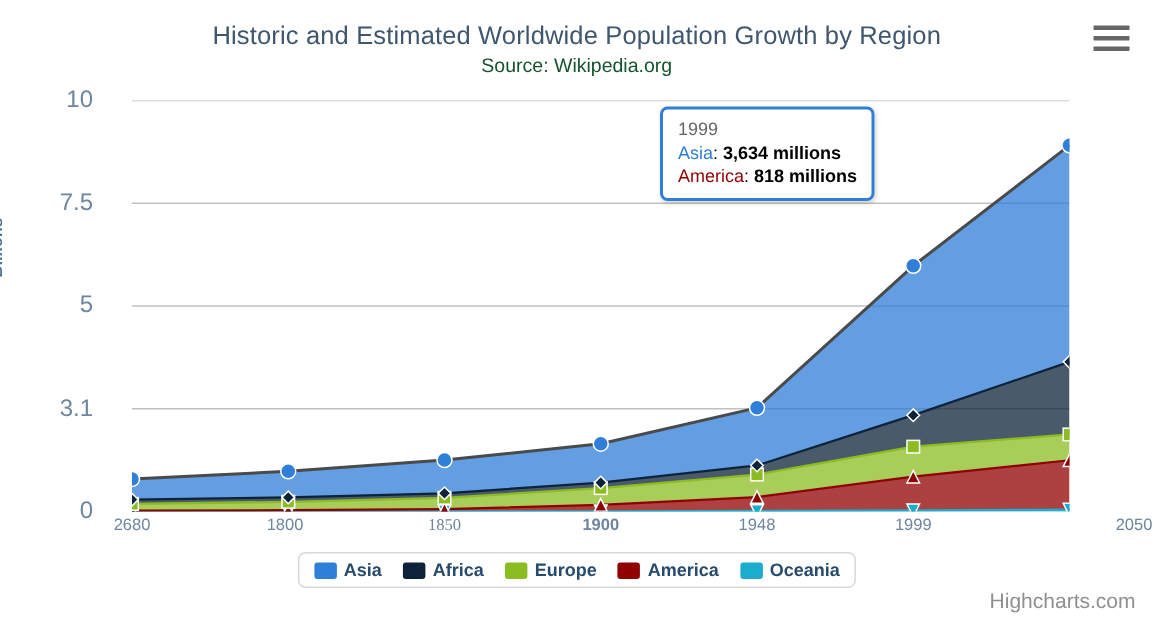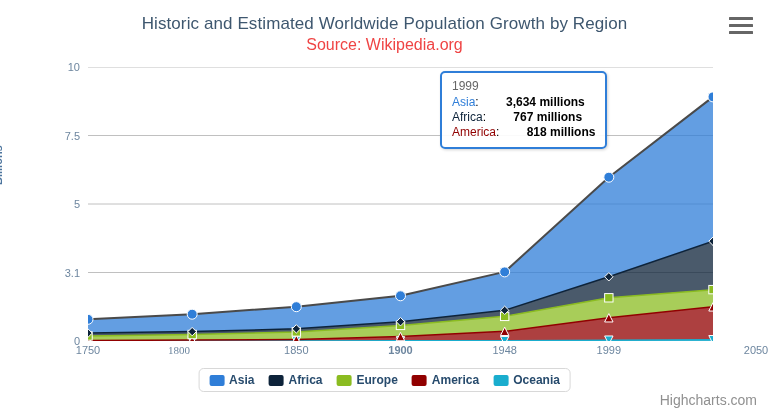--- a/index.html
+++ b/index.html
@@ -29,22 +29,22 @@
     color: #3E576F;
     font-weight: normal;
     letter-spacing: 0.1px;
   }
   .chart-subtitle {
     position: absolute;
     left: 0;
     top: 36px;
     width: 769px;
     text-align: center;
-    font-size: 16px;
-    color: #ef4444;
+    font-size: 13px;
+    color: #14532d;
   }
 
   
   .export-button {
     position: absolute;
     right: 16px;
     top: 17px;
     width: 24px;
     height: 18px;
     cursor: pointer;
@@ -69,22 +69,22 @@
   }
   .plot-svg {
     position: absolute;
     left: 0;
     top: 0;
   }
 
   
   .y-label {
     position: absolute;
-    right: 0;
-    font-size: 11px;
+    right: 18px;
+    font-size: 16px;
     color: #6d869f;
     text-align: right;
     white-space: nowrap;
     transform: translateY(-50%);
   }
   .y-axis-labels {
     position: absolute;
     left: 42px;
     top: 67px;
     width: 38px;
@@ -177,21 +177,21 @@
   .tooltip-header {
     font-size: 12px;
     color: #666666;
     margin-bottom: 2px;
   }
   .tooltip-row {
     line-height: 15px;
     white-space: nowrap;
   }
   .tooltip-series-name { font-weight: normal; }
-  .tooltip-value { color: #000000; font-weight: bold; margin-left: 24px; }
+  .tooltip-value { color: #000000; font-weight: bold; }
 </style>
 </head>
 <body>
 
 <div id="chart-root">
 
   <div class="chart-title">Historic and Estimated Worldwide Population Growth by Region</div>
   <div class="chart-subtitle">Source: Wikipedia.org</div>
 
   <div class="export-button">
@@ -204,23 +204,23 @@
 
   <div class="y-axis-labels">
       <div class="y-label" style="top: 274px;">0</div>
       <div class="y-label" style="top: 205.5px;">3.1</div>
       <div class="y-label" style="top: 137px;">5</div>
       <div class="y-label" style="top: 68.5px;">7.5</div>
       <div class="y-label" style="top: 0px;">10</div>
     </div>
 
   <div class="x-axis-labels">
-      <div class="x-label" style="left: 0px;">1750</div>
-      <div class="x-label" style="left: 91px; font-family: Liberation Serif, serif;">1800</div>
-      <div class="x-label" style="left: 208.333px;">1850</div>
+      <div class="x-label" style="left: 0px;">2680</div>
+      <div class="x-label" style="left: 102px;">1800</div>
+      <div class="x-label" style="left: 208.333px; font-family: Liberation Serif, serif;">1850</div>
       <div class="x-label" style="left: 312.5px; font-weight: bold;">1900</div>
       <div class="x-label" style="left: 416.667px;">1948</div>
       <div class="x-label" style="left: 520.833px;">1999</div>
       <div class="x-label" style="left: 625px; margin-left: 43px;">2050</div>
     </div>
 
   <div class="plot-area">
     <svg class="plot-svg" id="plot-svg" width="625" height="274">
         <line x1="0" y1="274" x2="625" y2="274" stroke="#c0d0e0" stroke-width="1"></line>
         <line x1="0" y1="205.5" x2="625" y2="205.5" stroke="#c0c0c0" stroke-width="1"></line>
@@ -272,21 +272,20 @@
         <circle cx="416.66666666666663" cy="204.8972" r="5" fill="#2f7ed8" stroke="#ffffff" stroke-width="1"></circle>
         <circle cx="520.8333333333334" cy="110.2028" r="5" fill="#2f7ed8" stroke="#ffffff" stroke-width="1"></circle>
         <circle cx="625" cy="29.893400000000014" r="5" fill="#2f7ed8" stroke="#ffffff" stroke-width="1"></circle>
       </svg>
   </div>
 
   <div class="tooltip">
     <div class="tooltip-header">1999</div>
     <div id="tooltip-rows">
         <div class="tooltip-row"><span class="tooltip-series-name" style="color: rgb(47, 126, 216);">Asia</span><span>: </span><span class="tooltip-value">3,634 millions</span></div>
-        <div class="tooltip-row"><span class="tooltip-series-name" style="color: rgb(13, 35, 58);">Africa</span><span>: </span><span class="tooltip-value">767 millions</span></div>
         <div class="tooltip-row"><span class="tooltip-series-name" style="color: rgb(145, 0, 0);">America</span><span>: </span><span class="tooltip-value">818 millions</span></div>
       </div>
   </div>
 
   <div class="legend" id="legend">
       <div class="legend-item">
         <span class="legend-swatch" style="background: rgb(47, 126, 216);"></span>
         <span class="legend-text">Asia</span>
       </div>
       <div class="legend-item">

